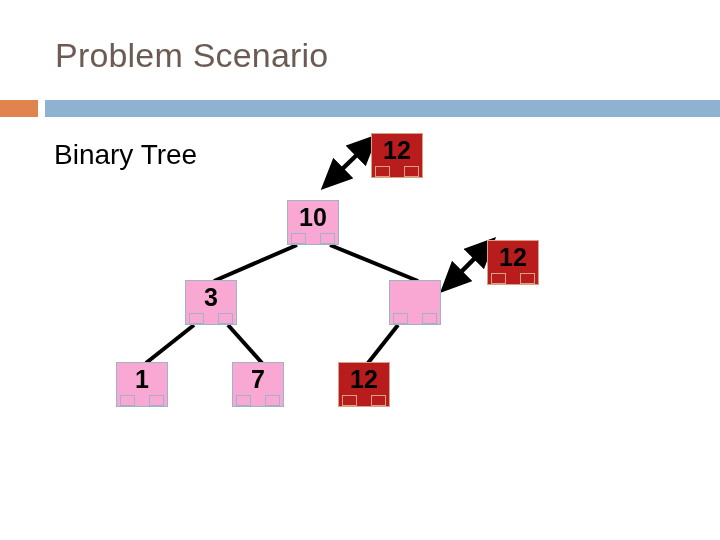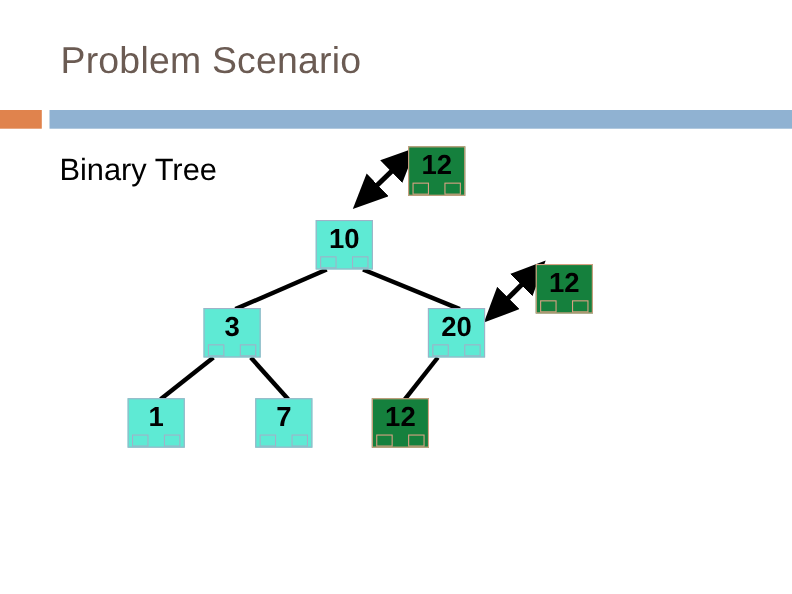--- a/index.html
+++ b/index.html
@@ -77,23 +77,23 @@
     bottom:0;
     width:15px;height:11px;
     box-sizing:border-box;
     border-width:1px;
     border-style:solid;
     background:transparent;
   }
   .node .ptr.left{left:3px;}
   .node .ptr.right{right:3px;}
 
-  .node.blue{background:#5eead4;border-color:#9fb2c8;}
+  .node.blue{background:#f9a8d4;border-color:#9fb2c8;}
   .node.blue .ptr{border-color:#9fb2c8;}
-  .node.peach{background:#15803d;border-color:#d9a183;}
+  .node.peach{background:#b91c1c;border-color:#d9a183;}
   .node.peach .ptr{border-color:#d9a183;}
 </style>
 </head>
 <body>
 
 <div id="slide">
 
   <div class="slide-title">Problem Scenario</div>
 
   <div class="bar-orange"></div>
@@ -138,21 +138,20 @@
         <div class="node-value">12</div>
         <div class="ptr left"></div>
         <div class="ptr right"></div>
       </div>
       <div class="node blue" style="left: 185px; top: 280px; width: 52px; height: 45px;">
         <div class="node-value">3</div>
         <div class="ptr left"></div>
         <div class="ptr right"></div>
       </div>
       <div class="node blue" style="left: 389px; top: 280px; width: 52px; height: 45px;">
-        <div class="node-value">20</div>
         <div class="ptr left"></div>
         <div class="ptr right"></div>
       </div>
       <div class="node blue" style="left: 116px; top: 362px; width: 52px; height: 45px;">
         <div class="node-value">1</div>
         <div class="ptr left"></div>
         <div class="ptr right"></div>
       </div>
       <div class="node blue" style="left: 232px; top: 362px; width: 52px; height: 45px;">
         <div class="node-value">7</div>

